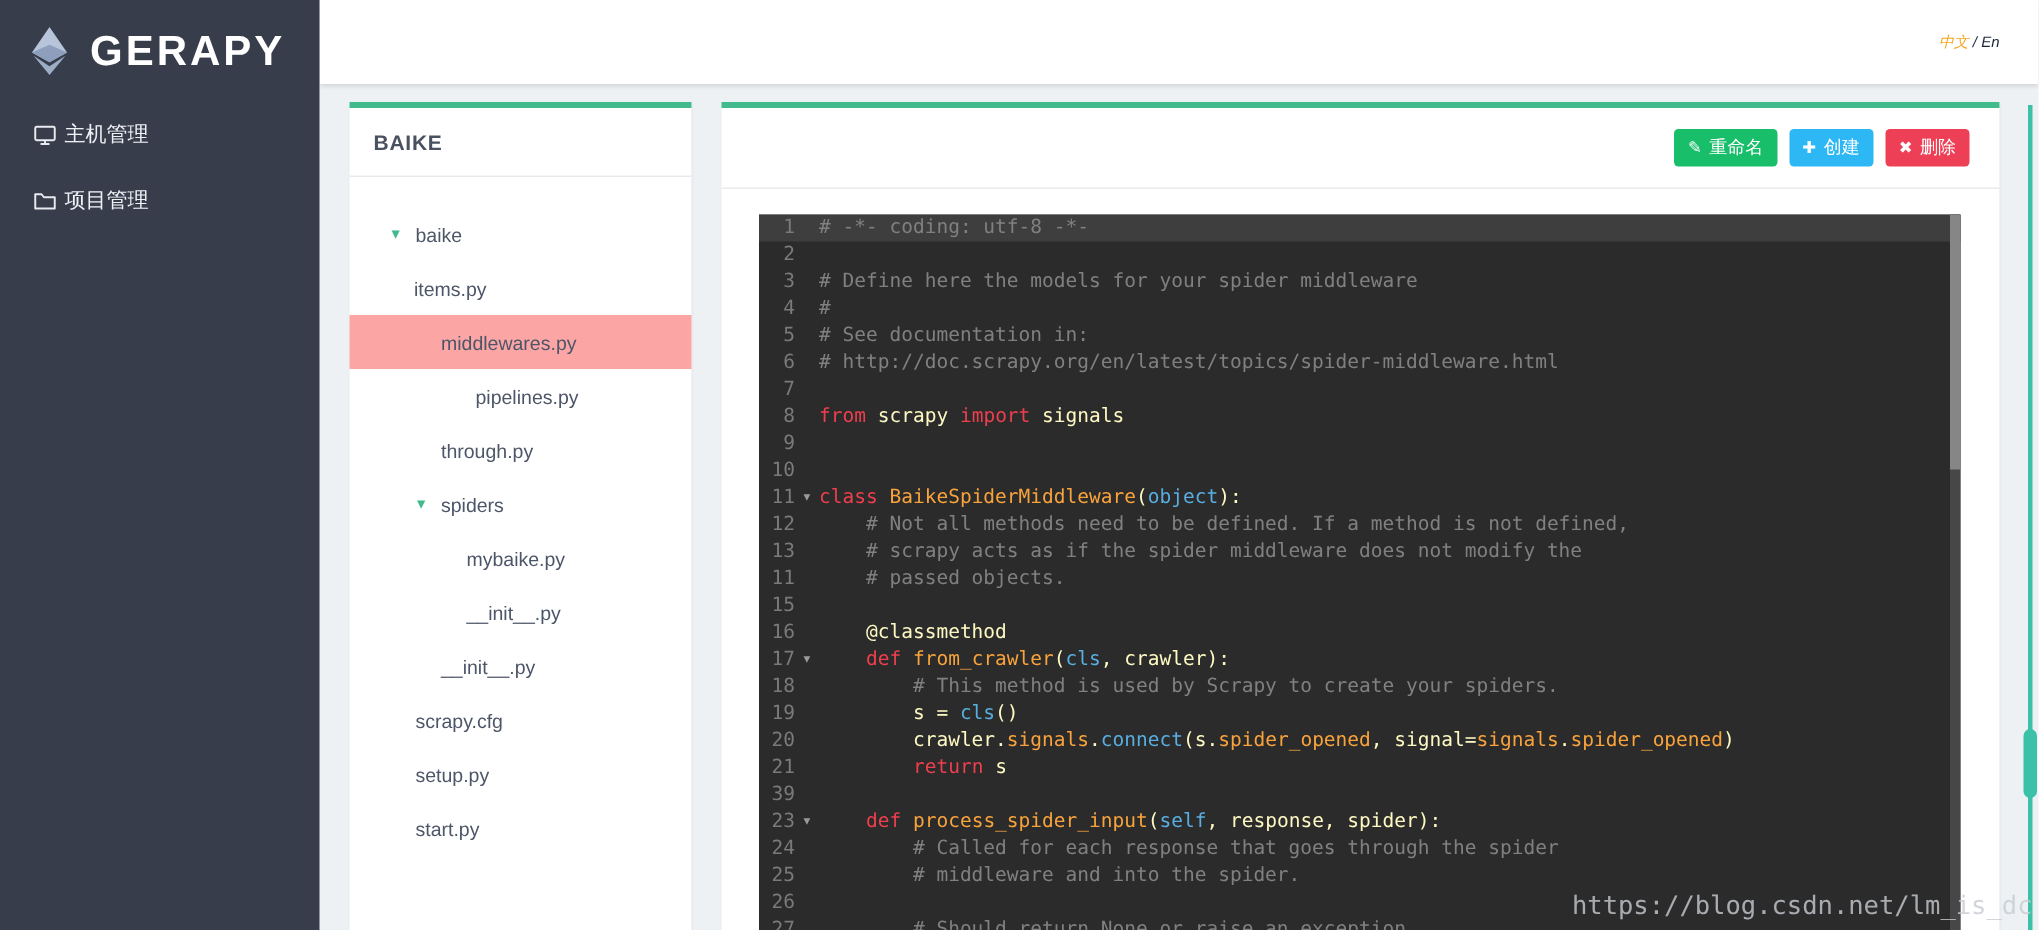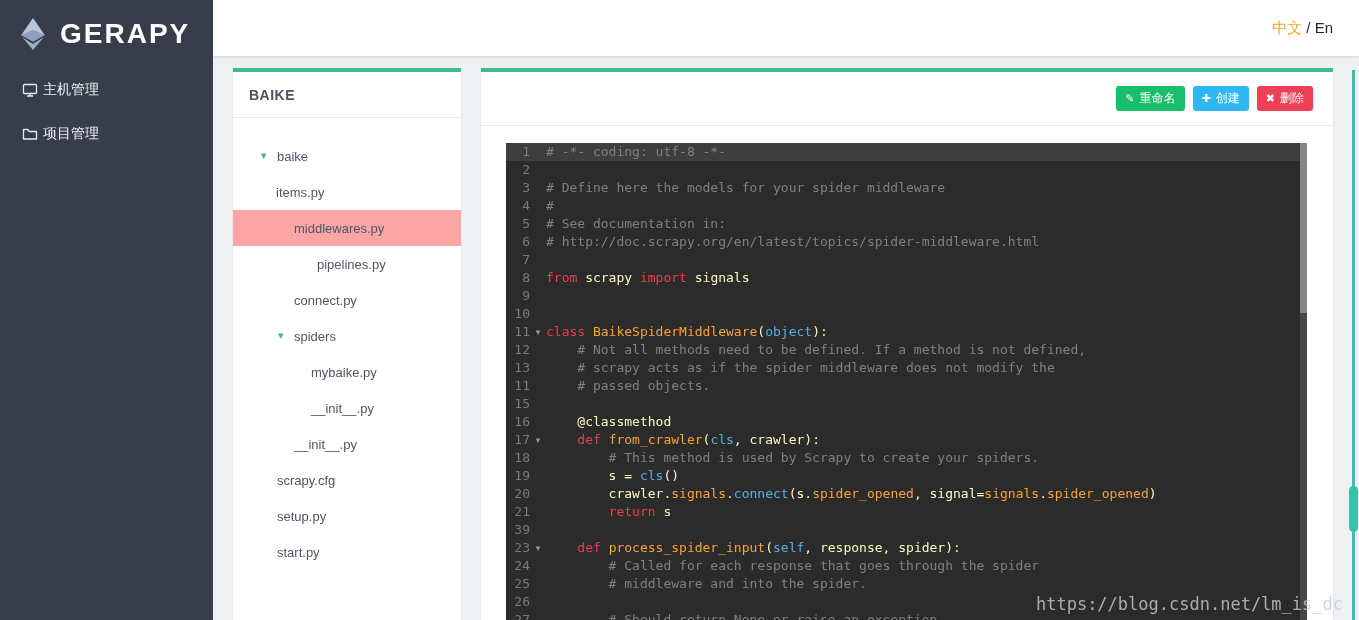--- a/index.html
+++ b/index.html
@@ -27,21 +27,21 @@
   }
   .menu-item svg { flex: none; }
 
   
   .topbar {
     position: absolute; left: 213px; top: 0; width: 1146px; height: 56px;
     background: #ffffff; box-shadow: 0 1px 3px rgba(0,0,0,.12);
     display: flex; align-items: center; justify-content: flex-end; padding-right: 26px;
     z-index: 2;
   }
-  .lang { font-size: 15px; color: #1c2438; }
+  .lang { font-size: 10px; color: #1c2438; font-style: italic; }
   .lang-zh { color: #f5a623; cursor: pointer; }
   .lang-en { cursor: pointer; }
 
   
   .panel {
     position: absolute; background: #ffffff; border-top: 4px solid #41bb8c;
     box-shadow: 0 1px 2px rgba(0,0,0,.10);
   }
   .file-panel { left: 233px; top: 68px; width: 228px; height: 600px; }
   .editor-panel { left: 481px; top: 68px; width: 852px; height: 600px; }
@@ -109,21 +109,21 @@
     position: absolute; right: 4px; top: 70px; height: 550px; width: 3px;
     background: #3cc1a8; z-index: 6;
   }
   .scroll-thumb {
     position: absolute; right: 1px; top: 486px; width: 9px; height: 46px;
     border-radius: 5px; background: #3cc1a8; z-index: 7; cursor: grab;
   }
 
   
   .watermark {
-    position: absolute; right: 16px; bottom: 6px; z-index: 8;
+    position: absolute; right: 4px; bottom: 6px; z-index: 8;
     font-family: "DejaVu Sans Mono", monospace; font-size: 17px;
     color: #c8cdd2; opacity: .8; pointer-events: none;
   }
 </style>
 </head>
 <body>
 
 <aside class="sidebar">
   <div class="logo">
     <svg width="34" height="34" viewBox="0 0 32 32">
@@ -172,21 +172,21 @@
       <div class="tree-row selected" style="padding-left: 45px;">
         <span class="caret-spacer"></span>
         <span>middlewares.py</span>
       </div>
       <div class="tree-row" style="padding-left: 68px;">
         <span class="caret-spacer"></span>
         <span>pipelines.py</span>
       </div>
       <div class="tree-row" style="padding-left: 45px;">
         <span class="caret-spacer"></span>
-        <span>connect.py</span>
+        <span>through.py</span>
       </div>
       <div class="tree-row" style="padding-left: 45px;">
         <span class="caret">▾</span>
         <span>spiders</span>
       </div>
       <div class="tree-row" style="padding-left: 62px;">
         <span class="caret-spacer"></span>
         <span>mybaike.py</span>
       </div>
       <div class="tree-row" style="padding-left: 62px;">

